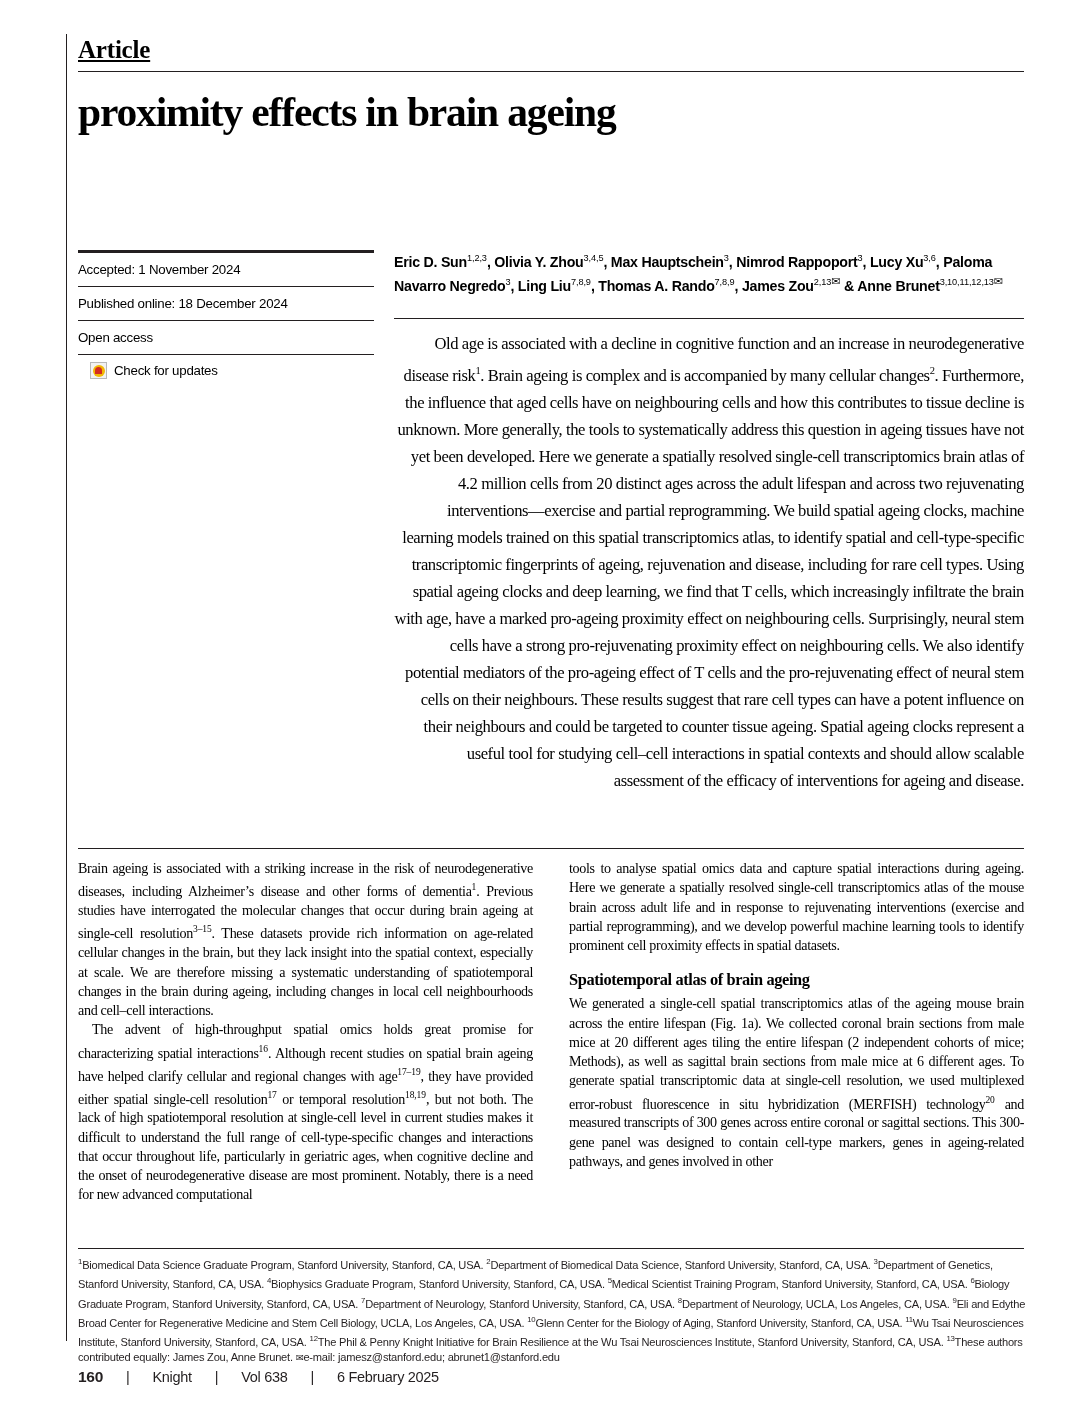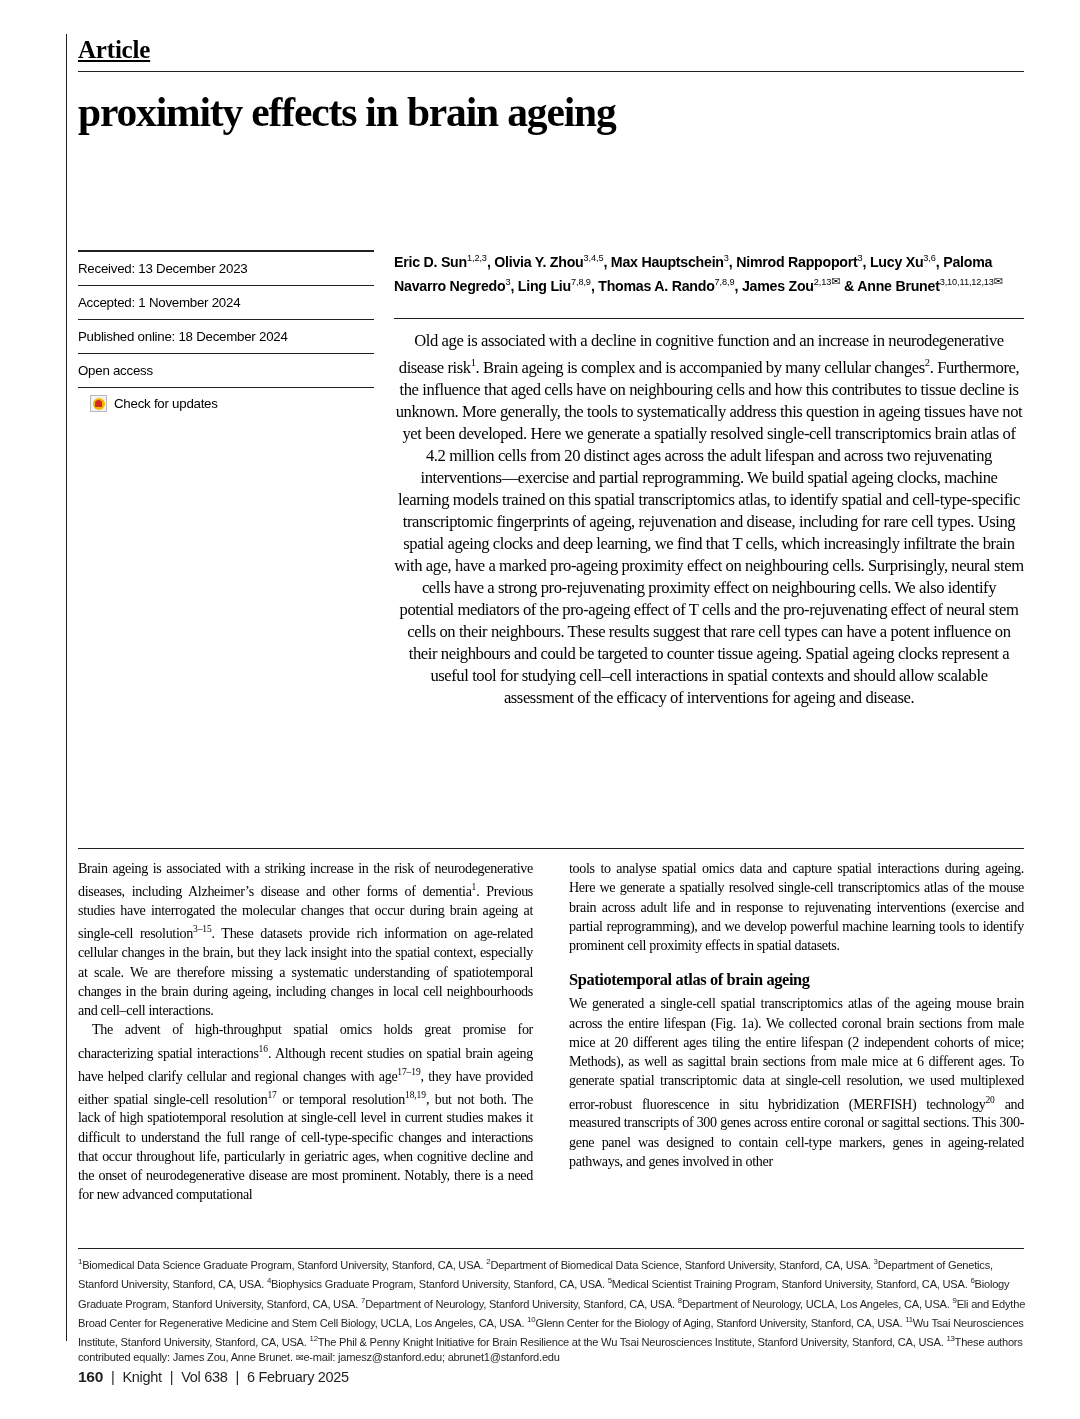--- a/index.html
+++ b/index.html
@@ -139,24 +139,24 @@
   .env { font-size: 11px; }
   .abstract-rule {
     width: 630px;
     height: 1px;
     background: #231f20;
     margin-top: 22px;
   }
   .abstract {
     font-family: "Liberation Serif", serif;
     font-size: 16.6px;
-    line-height: 22px;
+    line-height: 27px;
     letter-spacing: -0.42px;
     margin-top: 11px;
-    text-align: center;
+    text-align: right;
     width: 630px;
   }
   .abstract sup { font-size: 10.5px; }
 
   
   .body-rule {
     position: absolute;
     left: 78px;
     top: 848px;
     width: 946px;
@@ -224,21 +224,21 @@
   .footer {
     position: absolute;
     left: 78px;
     top: 1368px;
     font-family: "Liberation Sans", sans-serif;
     font-size: 14.5px;
     letter-spacing: -0.3px;
     color: #231f20;
     display: flex;
     align-items: baseline;
-    gap: 0;
+    gap: 15px;
   }
   .footer .pg { font-weight: bold; font-size: 15.5px; }
   .footer .sep { padding: 0 8px; }
 </style>
 </head>
 <body>
 
 <div class="page">
 
   <div class="edge-rule"></div>
@@ -247,21 +247,20 @@
     <div class="kicker">Article</div>
     <div class="kicker-rule"></div>
     <h1 class="title">
       <span class="ln">proximity effects in brain ageing</span>
     </h1>
   </div>
 
   <div class="meta">
     <div class="meta-rule"></div>
     <div class="meta-rule"></div>
-    <div class="meta-row">Received: 13 December 2023</div>
     <div class="meta-rule"></div>
     <div class="meta-row">Accepted: 1 November 2024</div>
     <div class="meta-rule"></div>
     <div class="meta-row">Published online: 18 December 2024</div>
     <div class="meta-rule"></div>
     <div class="meta-row">Open access</div>
     <div class="meta-rule"></div>
     <div class="meta-crossmark">
       <span class="crossmark-icon">
         <span class="ring"></span>

